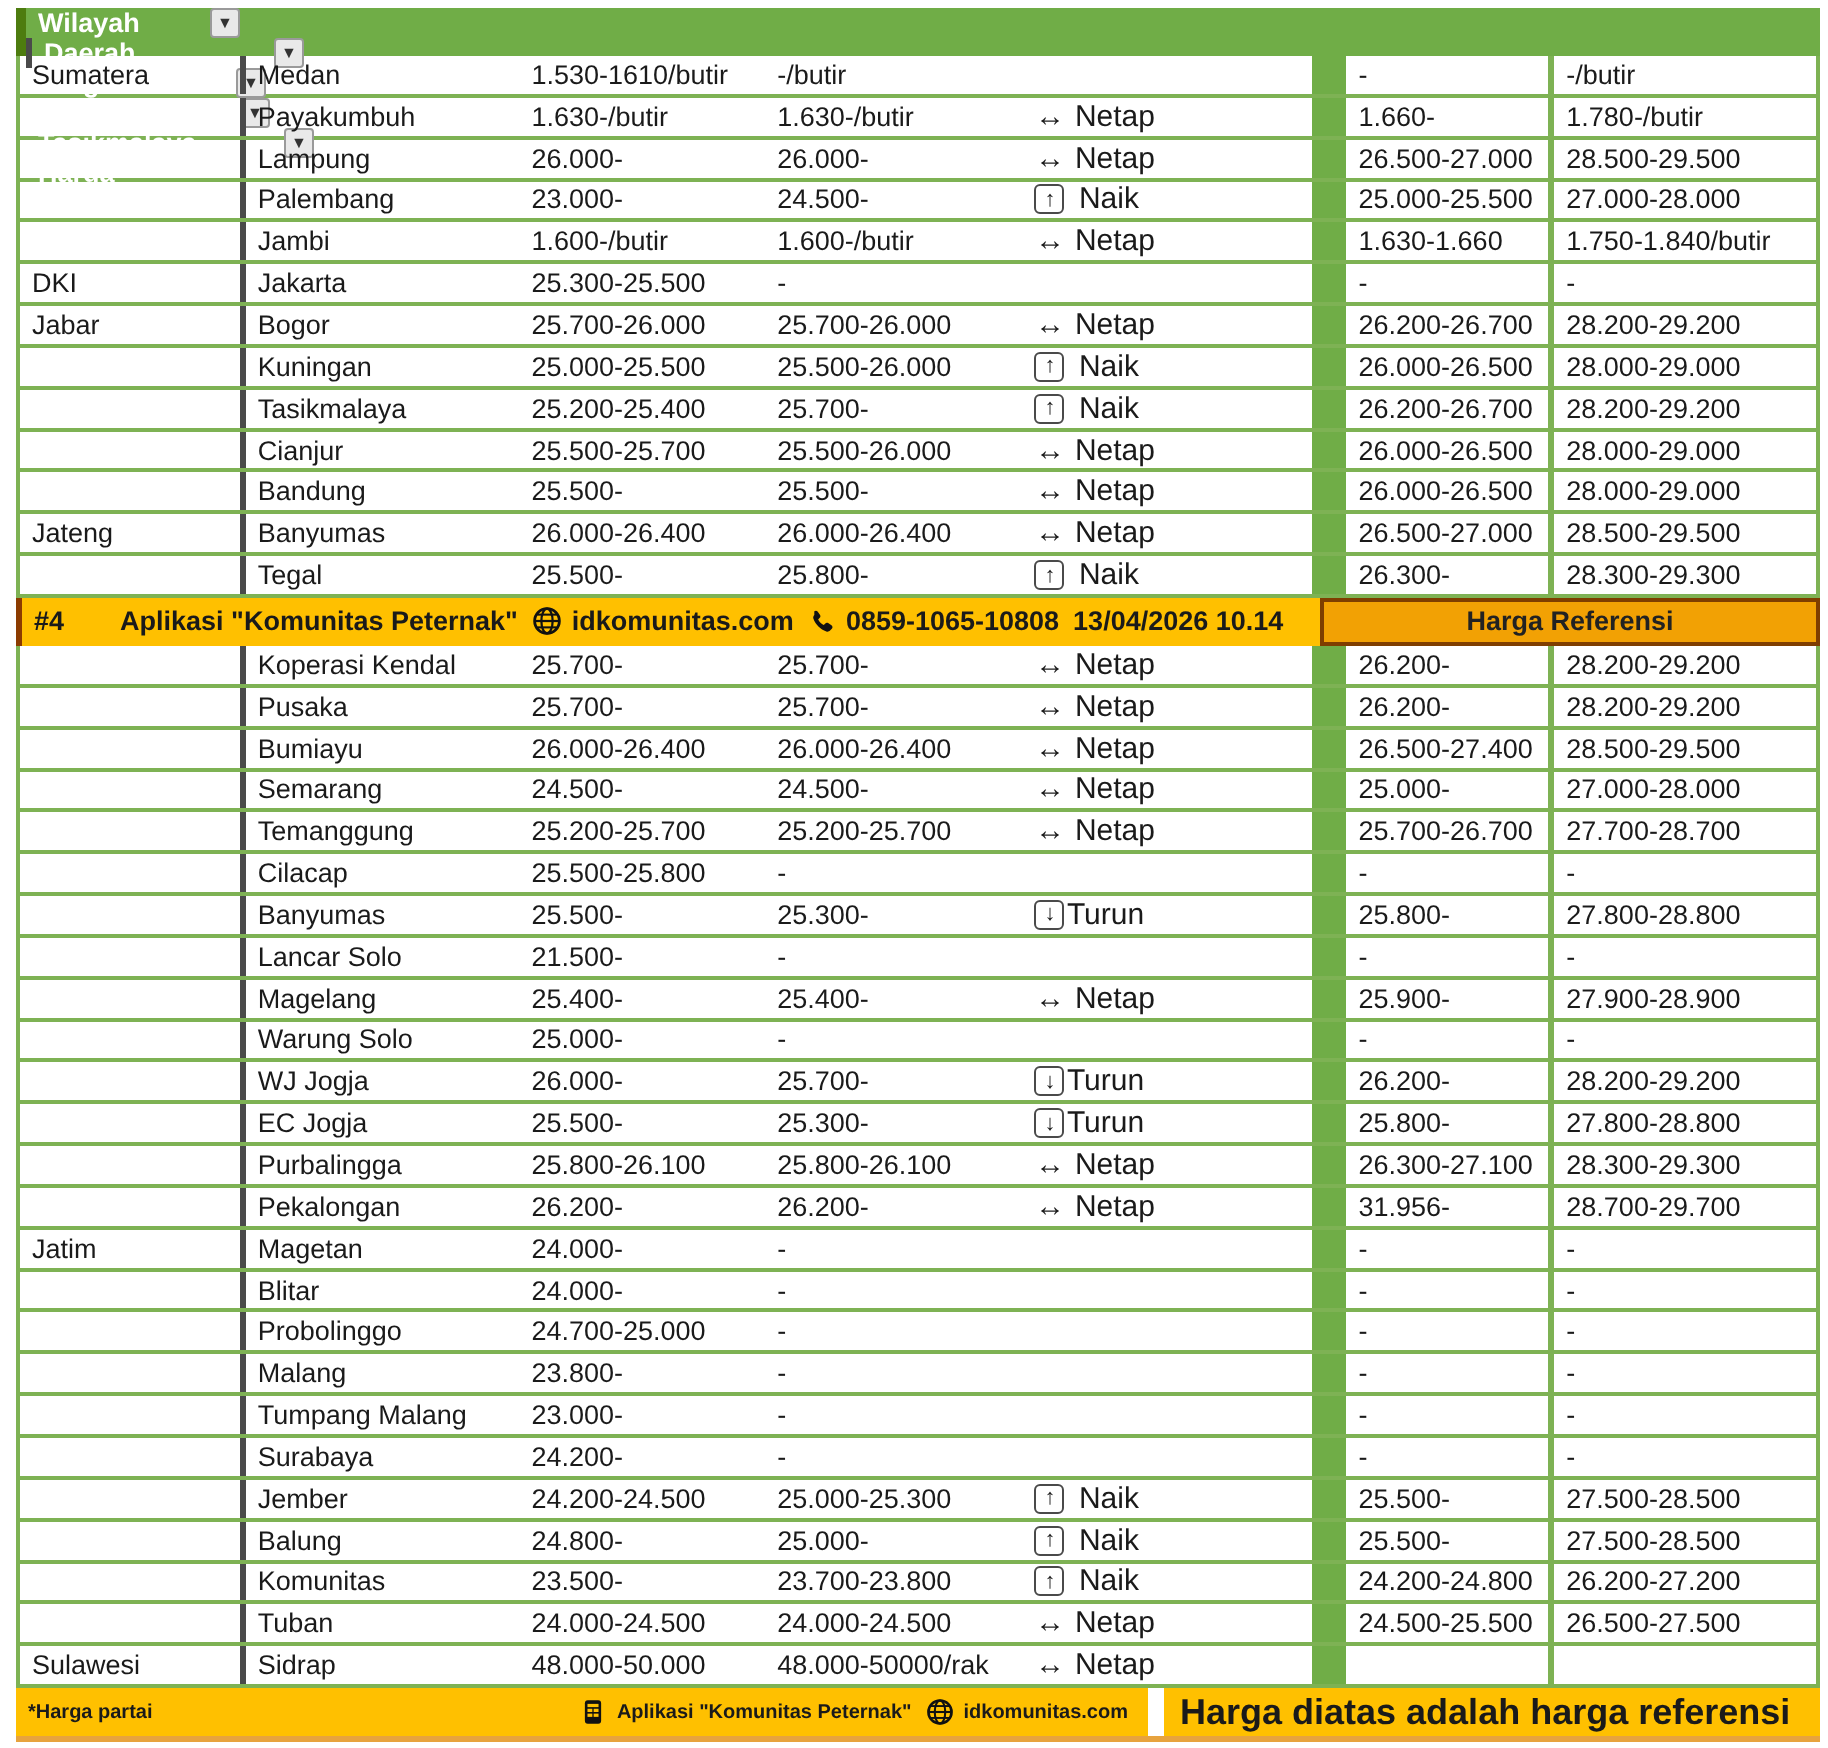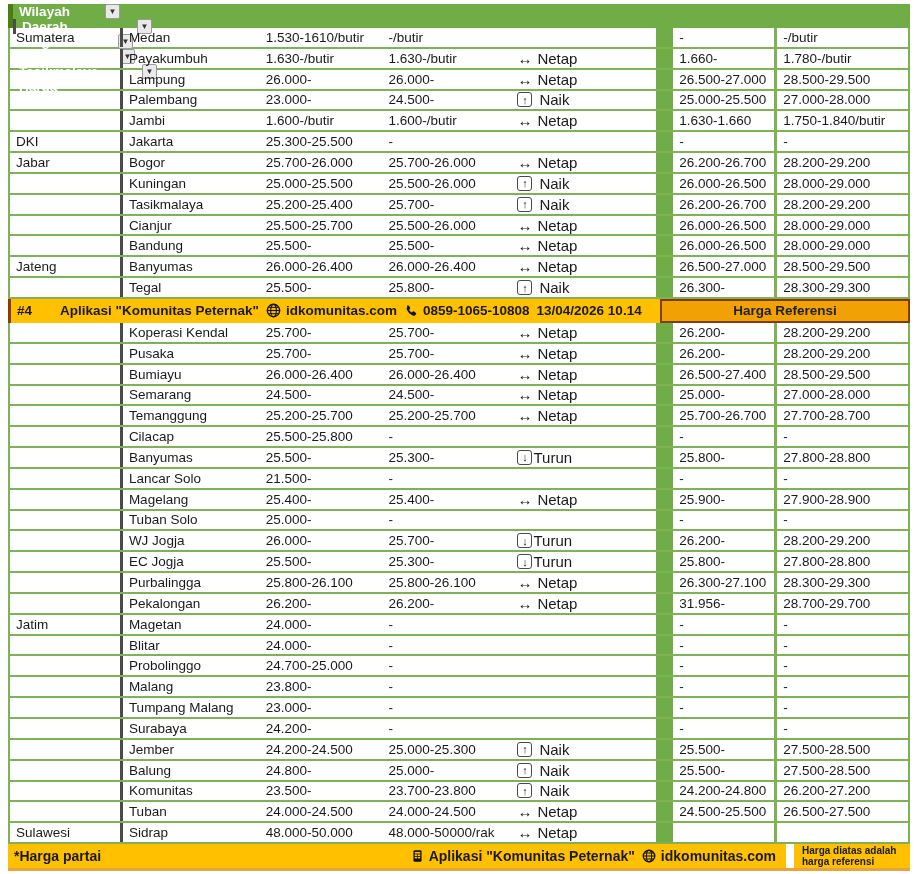--- a/index.html
+++ b/index.html
@@ -49,25 +49,25 @@
   .banner { display:flex; height:24px; border-left:3px solid #8C3B00; }
   .banner-left { width:649px; background:#FFC000; display:flex; align-items:center; font-size:13.5px; font-weight:bold; padding-left:6px; }
   .banner-rank { margin-right:28px; }
   .banner-left .seg { margin-right:7px; display:inline-flex; align-items:center; }
   .banner-ref { flex:1; background:#F2A104; border:2px solid #7F3E00; display:flex; align-items:center; justify-content:center;
                 font-size:13.5px; font-weight:bold; color:#222; }
   .ico { display:inline-flex; align-items:center; margin-right:5px; }
 
   
   .footer { display:flex; height:27px; border-bottom:3px solid #E7A33E; }
-  .footer-left { width:778px; background:#FFC000; display:flex; align-items:center; justify-content:space-between;
-                 font-size:14px; font-weight:bold; padding:0 10px 0 6px; }
+  .footer-left { width:566px; background:#FFC000; display:flex; align-items:center; justify-content:space-between;
+                 font-size:10px; font-weight:bold; padding:0 10px 0 6px; }
   .footer-gap { width:8px; background:#ffffff; }
   .footer-right { flex:1; background:#FFC000; display:flex; align-items:center; padding-left:8px;
-                  font-size:10px; font-weight:bold; }
+                  font-size:18px; font-weight:bold; }
   .fgroup { display:inline-flex; align-items:center; }
 </style>
 </head>
 <body>
 
 <div class="stage">
   <div class="sheet">
 
     <div class="hdr">
       <div class="hcell hc-wilayah">
@@ -416,21 +416,21 @@
     <div class="cell c-ket ket-netap">
       <span class="ket-icon">↔</span>
       <span class="ket-label">Netap</span>
     </div>
     <div class="cell c-band"></div>
     <div class="cell c-bakul">25.900-</div>
     <div class="cell c-toko">27.900-28.900</div>
   </div>
         <div class="row">
     <div class="cell c-wilayah"></div>
-    <div class="cell c-daerah">Tuban Solo</div>
+    <div class="cell c-daerah">Warung Solo</div>
     <div class="cell c-kemarin">25.000-</div>
     <div class="cell c-hariini">-</div>
     <div class="cell c-ket">
 
       <span class="ket-label"></span>
     </div>
     <div class="cell c-band"></div>
     <div class="cell c-bakul">-</div>
     <div class="cell c-toko">-</div>
   </div>

